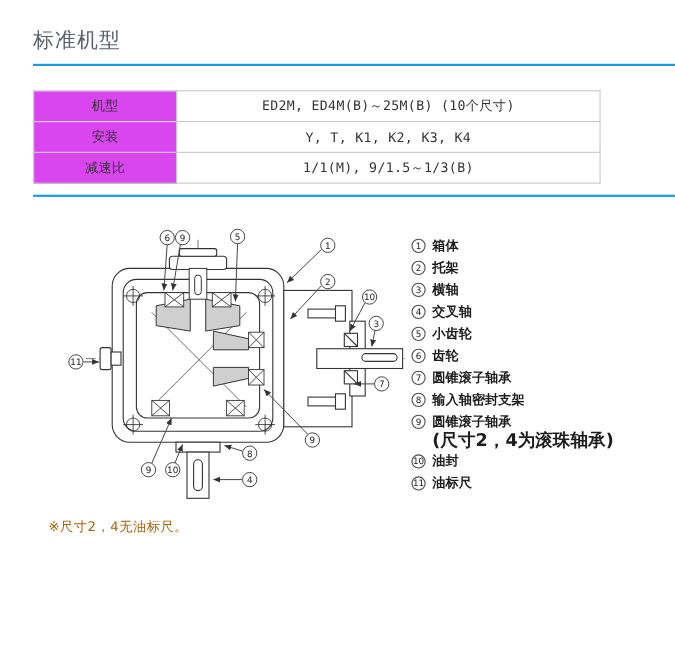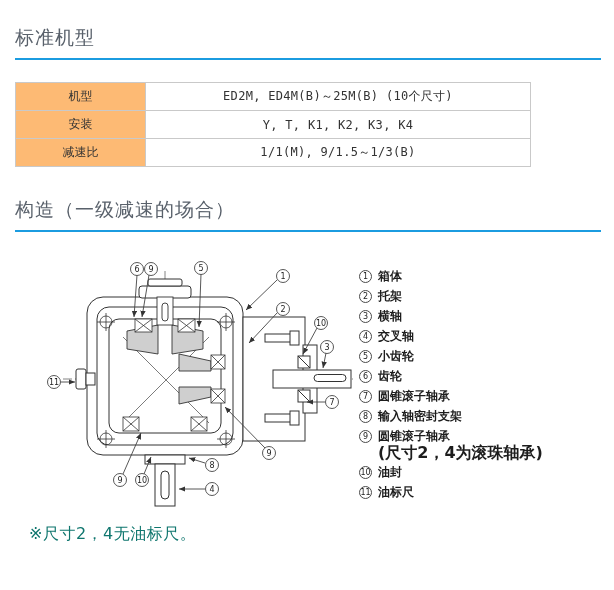--- a/index.html
+++ b/index.html
@@ -1,50 +1,50 @@
 <!DOCTYPE html>
 <html><head>
 <meta charset="utf-8">
 <style>
   html,body { margin:0; padding:0; background:#fff; }
   body { width:614px; height:590px; overflow:hidden;
          font-family:"DejaVu Sans","Liberation Sans",sans-serif; }
-  .page { padding:0 15px; position:relative; }
+  .page { padding:0 30px; position:relative; }
 
   .sec-title { font-family:"DejaVu Serif","Liberation Serif",serif;
                font-size:19px; font-weight:400; color:#59616b;
                letter-spacing:1px; margin:0; line-height:22px; }
   .t1 { padding-top:26px; }
   .t2 { padding-top:31px; }
   .rule { height:2px; width:586px; margin-top:10px; background:#1b9ce0; }
 
   table.spec { border-collapse:collapse; margin-top:22px; width:516px;
                font-size:12px; color:#333; table-layout:fixed; }
   table.spec td { border:1px solid #c9c9c9; height:27px; text-align:center;
                   padding:0 6px; }
-  td.lbl { width:117px; background:#fdba74; }
+  td.lbl { width:117px; background:#d946ef; }
   td.val { font-family:"DejaVu Sans Mono","Liberation Mono",monospace;
            letter-spacing:.3px;margin-top:44px; }
 
   .diagram-wrap { position:relative; height:330px; }
   svg.drawing { position:absolute; left:0; top:25px; }
 
   .legend { position:absolute; left:344px; top:38px; list-style:none;
             margin:0; padding:0; font-size:12px; font-weight:bold; color:#1d1d1d; }
   .legend li { margin-bottom:7px; display:flex; align-items:flex-start;
                line-height:13px; }
   .lnum { flex:0 0 auto; width:13px; height:13px; border:1px solid #4a4a4a;
           border-radius:50%; font-size:8px; font-weight:normal;
           display:inline-flex; align-items:center; justify-content:center;
           margin-right:6px; box-sizing:border-box; color:#222; }
   .ltxt { display:block; }
   .lsub { display:block; font-size:16px; margin-top:3px; }
 
-  .footnote { position:absolute; left:14px; top:292px; font-size:16px;
-              color:#0f766e; letter-spacing:.5px; }
+  .footnote { position:absolute; left:14px; top:292px; font-size:12px;
+              color:#a16207; letter-spacing:.5px; }
 </style>
 </head>
 <body>
 
 <div class="page">
 
   <h2 class="sec-title t1">标准机型</h2>
   <div class="rule" style="background: rgb(27, 156, 224);"></div>
 
   <table class="spec">
@@ -57,21 +57,20 @@
         <td class="lbl">安装</td>
         <td class="val">Y, T, K1, K2, K3, K4</td>
       </tr>
       <tr>
         <td class="lbl">减速比</td>
         <td class="val">1/1(M), 9/1.5～1/3(B)</td>
       </tr>
     </tbody>
   </table>
 
-  <h2 class="sec-title t2">构造（一级减速的场合）</h2>
   <div class="rule" style="background: rgb(27, 156, 224);"></div>
 
   <div class="diagram-wrap">
 
     <svg class="drawing" width="345" height="262" viewBox="0 0 345 262">
       <defs>
         <marker id="arr" markerWidth="8" markerHeight="7" refX="7" refY="3" orient="auto">
           <path d="M0,0 L7,3 L0,6 Z" fill="#333"></path>
         </marker>
       </defs>

